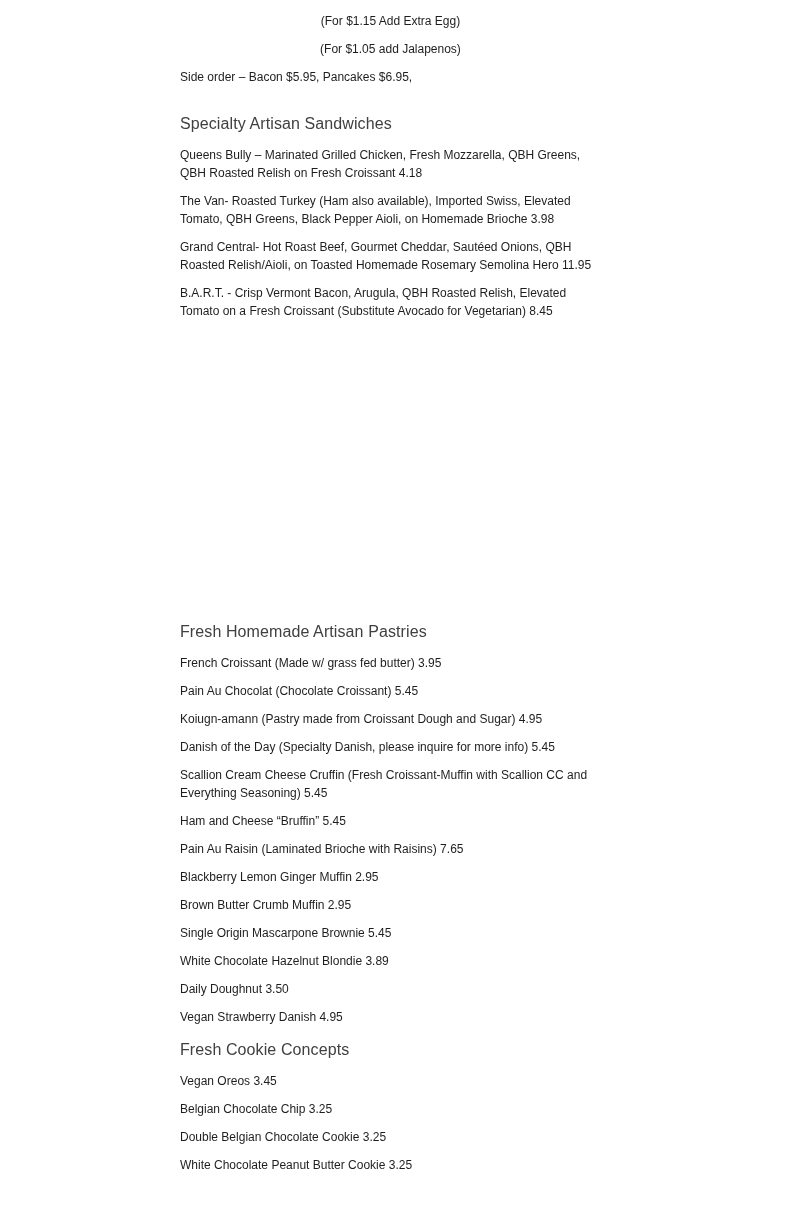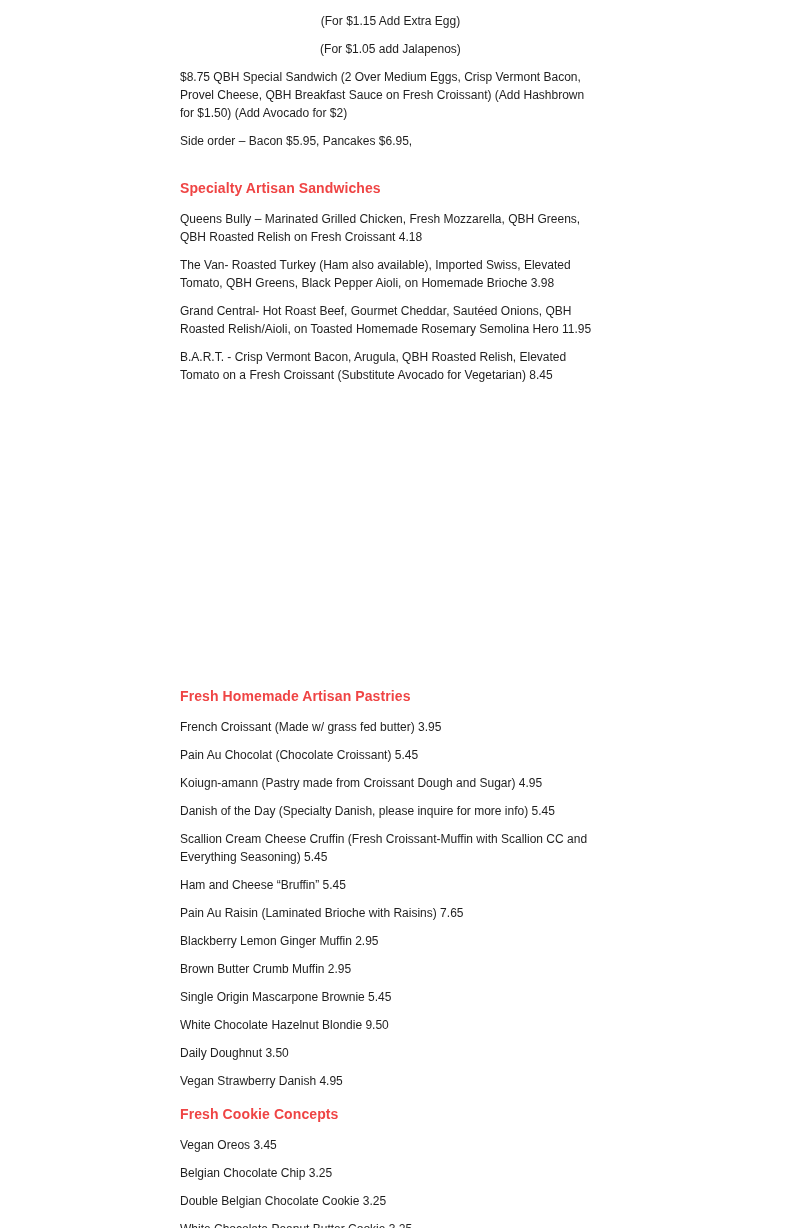--- a/index.html
+++ b/index.html
@@ -21,43 +21,42 @@
   .para {
     font-size: 12px;
     line-height: 18px;
     margin: 0 0 10px 0;
     color: #1e1e1e;
   }
   .para.centered {
     text-align: center;
   }
   .section-title {
-    font-size: 14px;
+    font-size: 16px;
     line-height: 20px;
-    font-weight: 700;
-    color: #ef4444;
+    font-weight: 400;
+    color: #404040;
     margin: 28px 0 12px 0;
     letter-spacing: 0.1px;
   }
   .section--tight .section-title {
     margin-top: 14px;
   }
   .spacer-large {
     height: 264px;
   }
 </style>
 </head>
 <body>
 
 <div class="page">
 
   <p class="para centered">(For $1.15 Add Extra Egg)</p>
   <p class="para centered">(For $1.05 add Jalapenos)</p>
 
-  <p class="para">$8.75 QBH Special Sandwich (2 Over Medium Eggs, Crisp Vermont Bacon, Provel Cheese, QBH Breakfast Sauce on Fresh Croissant) (Add Hashbrown for $1.50) (Add Avocado for $2)</p>
   <p class="para">Side order – Bacon $5.95, Pancakes $6.95,</p>
 
   <section>
     <h2 class="section-title">Specialty Artisan Sandwiches</h2>
     <p class="para">Queens Bully – Marinated Grilled Chicken, Fresh Mozzarella, QBH Greens, QBH Roasted Relish on Fresh Croissant 4.18</p>
     <p class="para">The Van- Roasted Turkey (Ham also available), Imported Swiss, Elevated Tomato, QBH Greens, Black Pepper Aioli, on Homemade Brioche 3.98</p>
     <p class="para">Grand Central- Hot Roast Beef, Gourmet Cheddar, Sautéed Onions, QBH Roasted Relish/Aioli, on Toasted Homemade Rosemary Semolina Hero 11.95</p>
     <p class="para">B.A.R.T. - Crisp Vermont Bacon, Arugula, QBH Roasted Relish, Elevated Tomato on a Fresh Croissant (Substitute Avocado for Vegetarian) 8.45</p>
   </section>
 
@@ -68,21 +67,21 @@
     <p class="para">French Croissant (Made w/ grass fed butter) 3.95</p>
     <p class="para">Pain Au Chocolat (Chocolate Croissant) 5.45</p>
     <p class="para">Koiugn-amann (Pastry made from Croissant Dough and Sugar) 4.95</p>
     <p class="para">Danish of the Day (Specialty Danish, please inquire for more info) 5.45</p>
     <p class="para">Scallion Cream Cheese Cruffin (Fresh Croissant-Muffin with Scallion CC and Everything Seasoning) 5.45</p>
     <p class="para">Ham and Cheese “Bruffin” 5.45</p>
     <p class="para">Pain Au Raisin (Laminated Brioche with Raisins) 7.65</p>
     <p class="para">Blackberry Lemon Ginger Muffin 2.95</p>
     <p class="para">Brown Butter Crumb Muffin 2.95</p>
     <p class="para">Single Origin Mascarpone Brownie 5.45</p>
-    <p class="para">White Chocolate Hazelnut Blondie 9.50</p>
+    <p class="para">White Chocolate Hazelnut Blondie 3.89</p>
     <p class="para">Daily Doughnut 3.50</p>
     <p class="para">Vegan Strawberry Danish 4.95</p>
   </section>
 
   <section class="section--tight">
     <h2 class="section-title">Fresh Cookie Concepts</h2>
     <p class="para">Vegan Oreos 3.45</p>
     <p class="para">Belgian Chocolate Chip 3.25</p>
     <p class="para">Double Belgian Chocolate Cookie 3.25</p>
     <p class="para">White Chocolate Peanut Butter Cookie 3.25</p>

